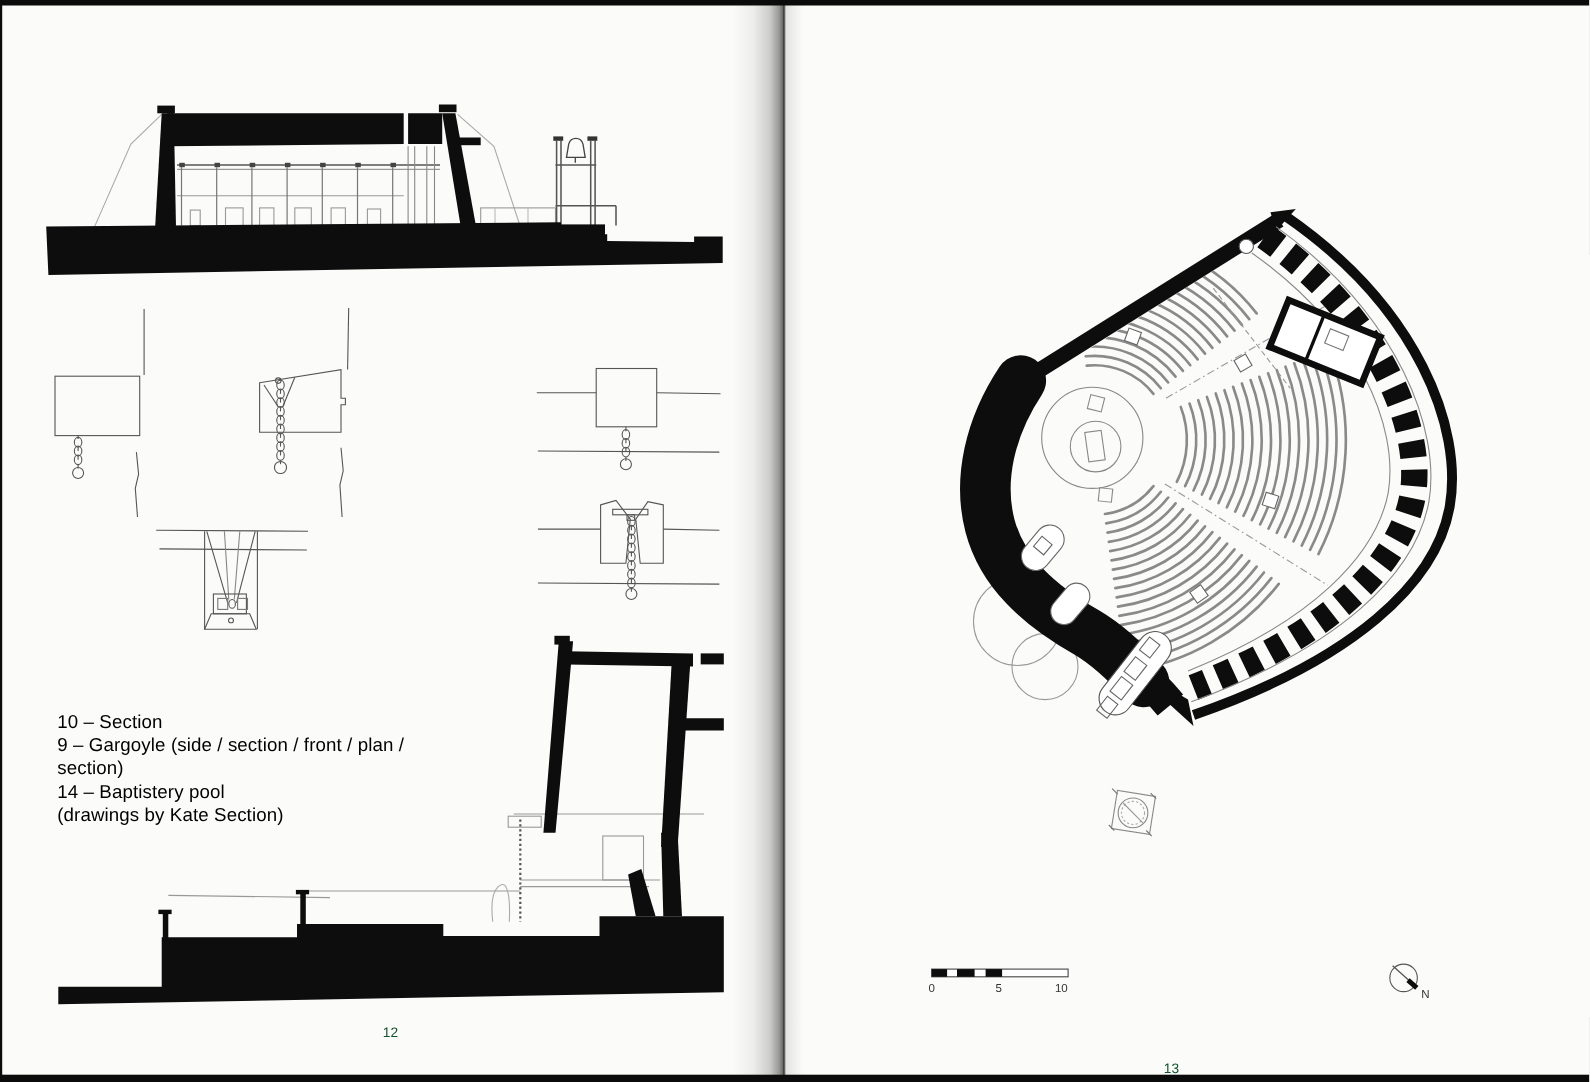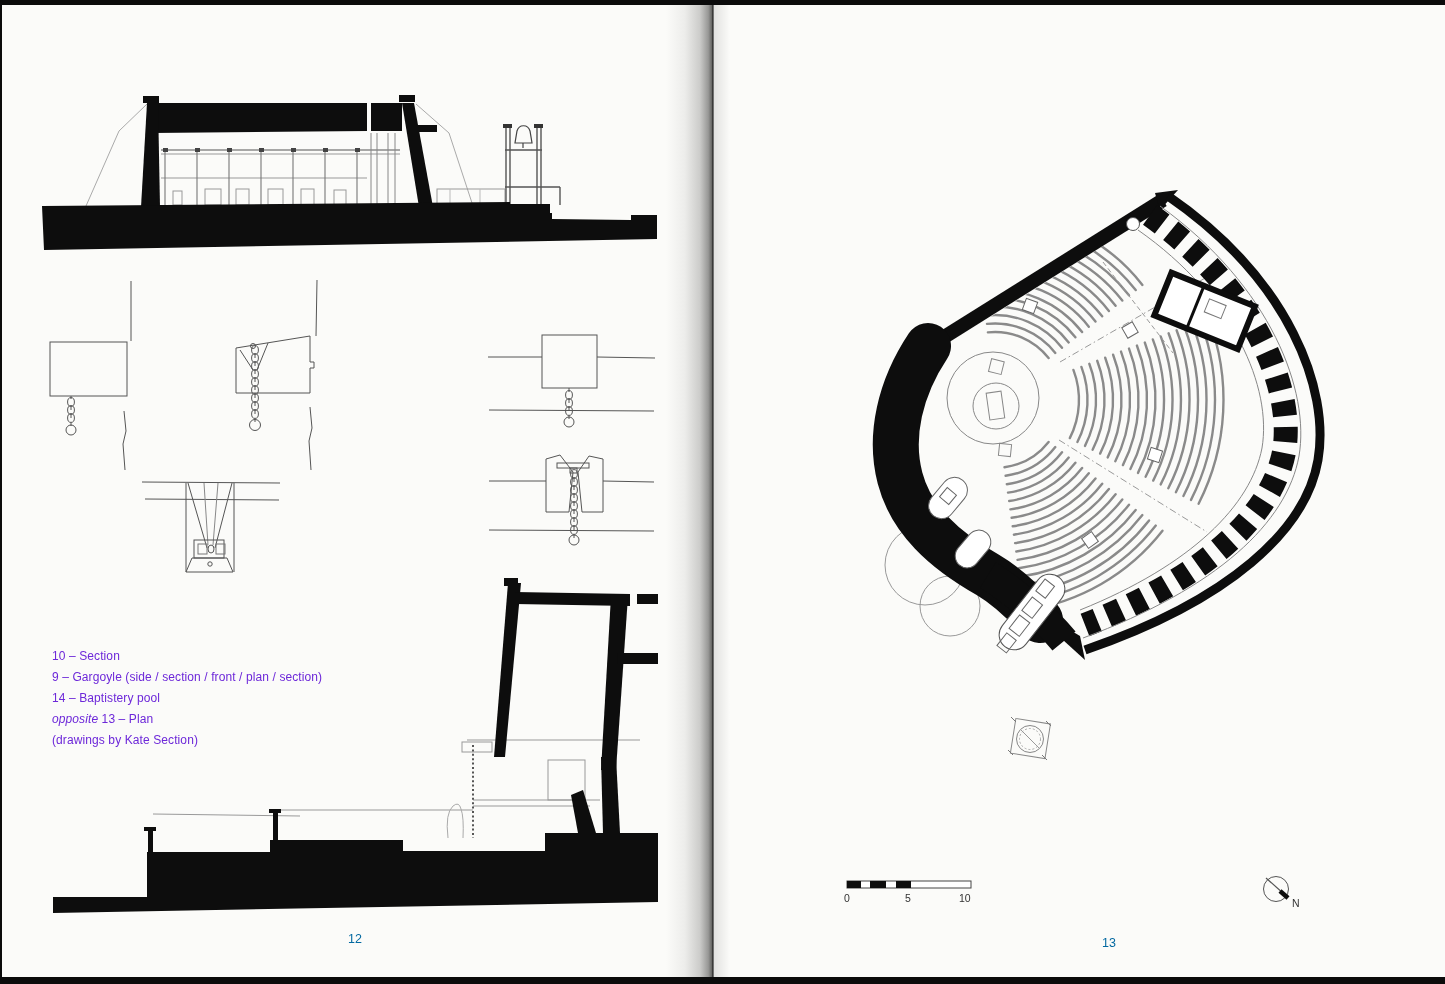--- a/index.html
+++ b/index.html
@@ -9,26 +9,26 @@
   .edge{position:absolute;background:#0b0b0b;}
   #edge-top{left:0;top:0;width:1445px;height:5px;}
   #edge-bottom{left:0;top:977px;width:1445px;height:7px;}
   #edge-left{left:0;top:0;width:2px;height:984px;}
   #gutter{position:absolute;left:666px;top:0;width:47px;height:984px;
     background:linear-gradient(to right,rgba(110,110,108,0) 0%,rgba(110,110,108,0.10) 40%,
       rgba(95,95,93,0.30) 72%,rgba(70,70,68,0.55) 90%,rgba(45,45,43,0.80) 100%);}
   #gutter-line{position:absolute;left:712px;top:0;width:2px;height:984px;background:rgba(40,40,40,0.65);}
   #gutter-fade{position:absolute;left:714px;top:0;width:16px;height:984px;
     background:linear-gradient(to right,rgba(0,0,0,0.10),rgba(0,0,0,0));}
-  #caption{position:absolute;left:52px;top:646px;width:380px;color:#6d28d9;
-    font-size:12px;line-height:21px;letter-spacing:.1px;}
+  #caption{position:absolute;left:52px;top:646px;width:380px;color:#000000;
+    font-size:17px;line-height:21px;letter-spacing:.1px;}
   #caption .ital{font-style:italic;}
-  .pagenum{position:absolute;color:#0369a1;font-size:12.5px;}
+  .pagenum{position:absolute;color:#14532d;font-size:12.5px;}
   #pn-left{left:348px;top:932px;}
-  #pn-right{left:1058px;top:936px;margin-left:44px;}
+  #pn-right{left:1058px;top:964px;}
 </style>
 </head>
 <body>
 
 <div id="spread">
 
   <svg id="art" width="1445" height="984" viewBox="0 0 1445 984">
     <defs>
       <g id="clink">
         <ellipse rx="3.4" ry="4.4" fill="none" stroke="#555" stroke-width="1"></ellipse>
@@ -365,21 +365,20 @@
       <line x1="1266" y1="878" x2="1284" y2="894" stroke="#555" stroke-width="1.2"></line>
       <line x1="1280" y1="891" x2="1288" y2="898" stroke="#0d0d0d" stroke-width="4.5"></line>
       <text x="1292" y="907" font-size="10.5" fill="#333">N</text>
     </g>
   </svg>
 
   <div id="caption">
     <div>10 – Section</div>
     <div>9 – Gargoyle (side / section / front / plan / section)</div>
     <div>14 – Baptistery pool</div>
-    <div><span class="ital">opposite</span><span> 13 – Plan</span></div>
     <div>(drawings by Kate Section)</div>
   </div>
 
   <div class="pagenum" id="pn-left">12</div>
   <div class="pagenum" id="pn-right">13</div>
 
   <div id="gutter"></div>
   <div id="gutter-line"></div>
   <div id="gutter-fade"></div>
   <div class="edge" id="edge-top"></div>

